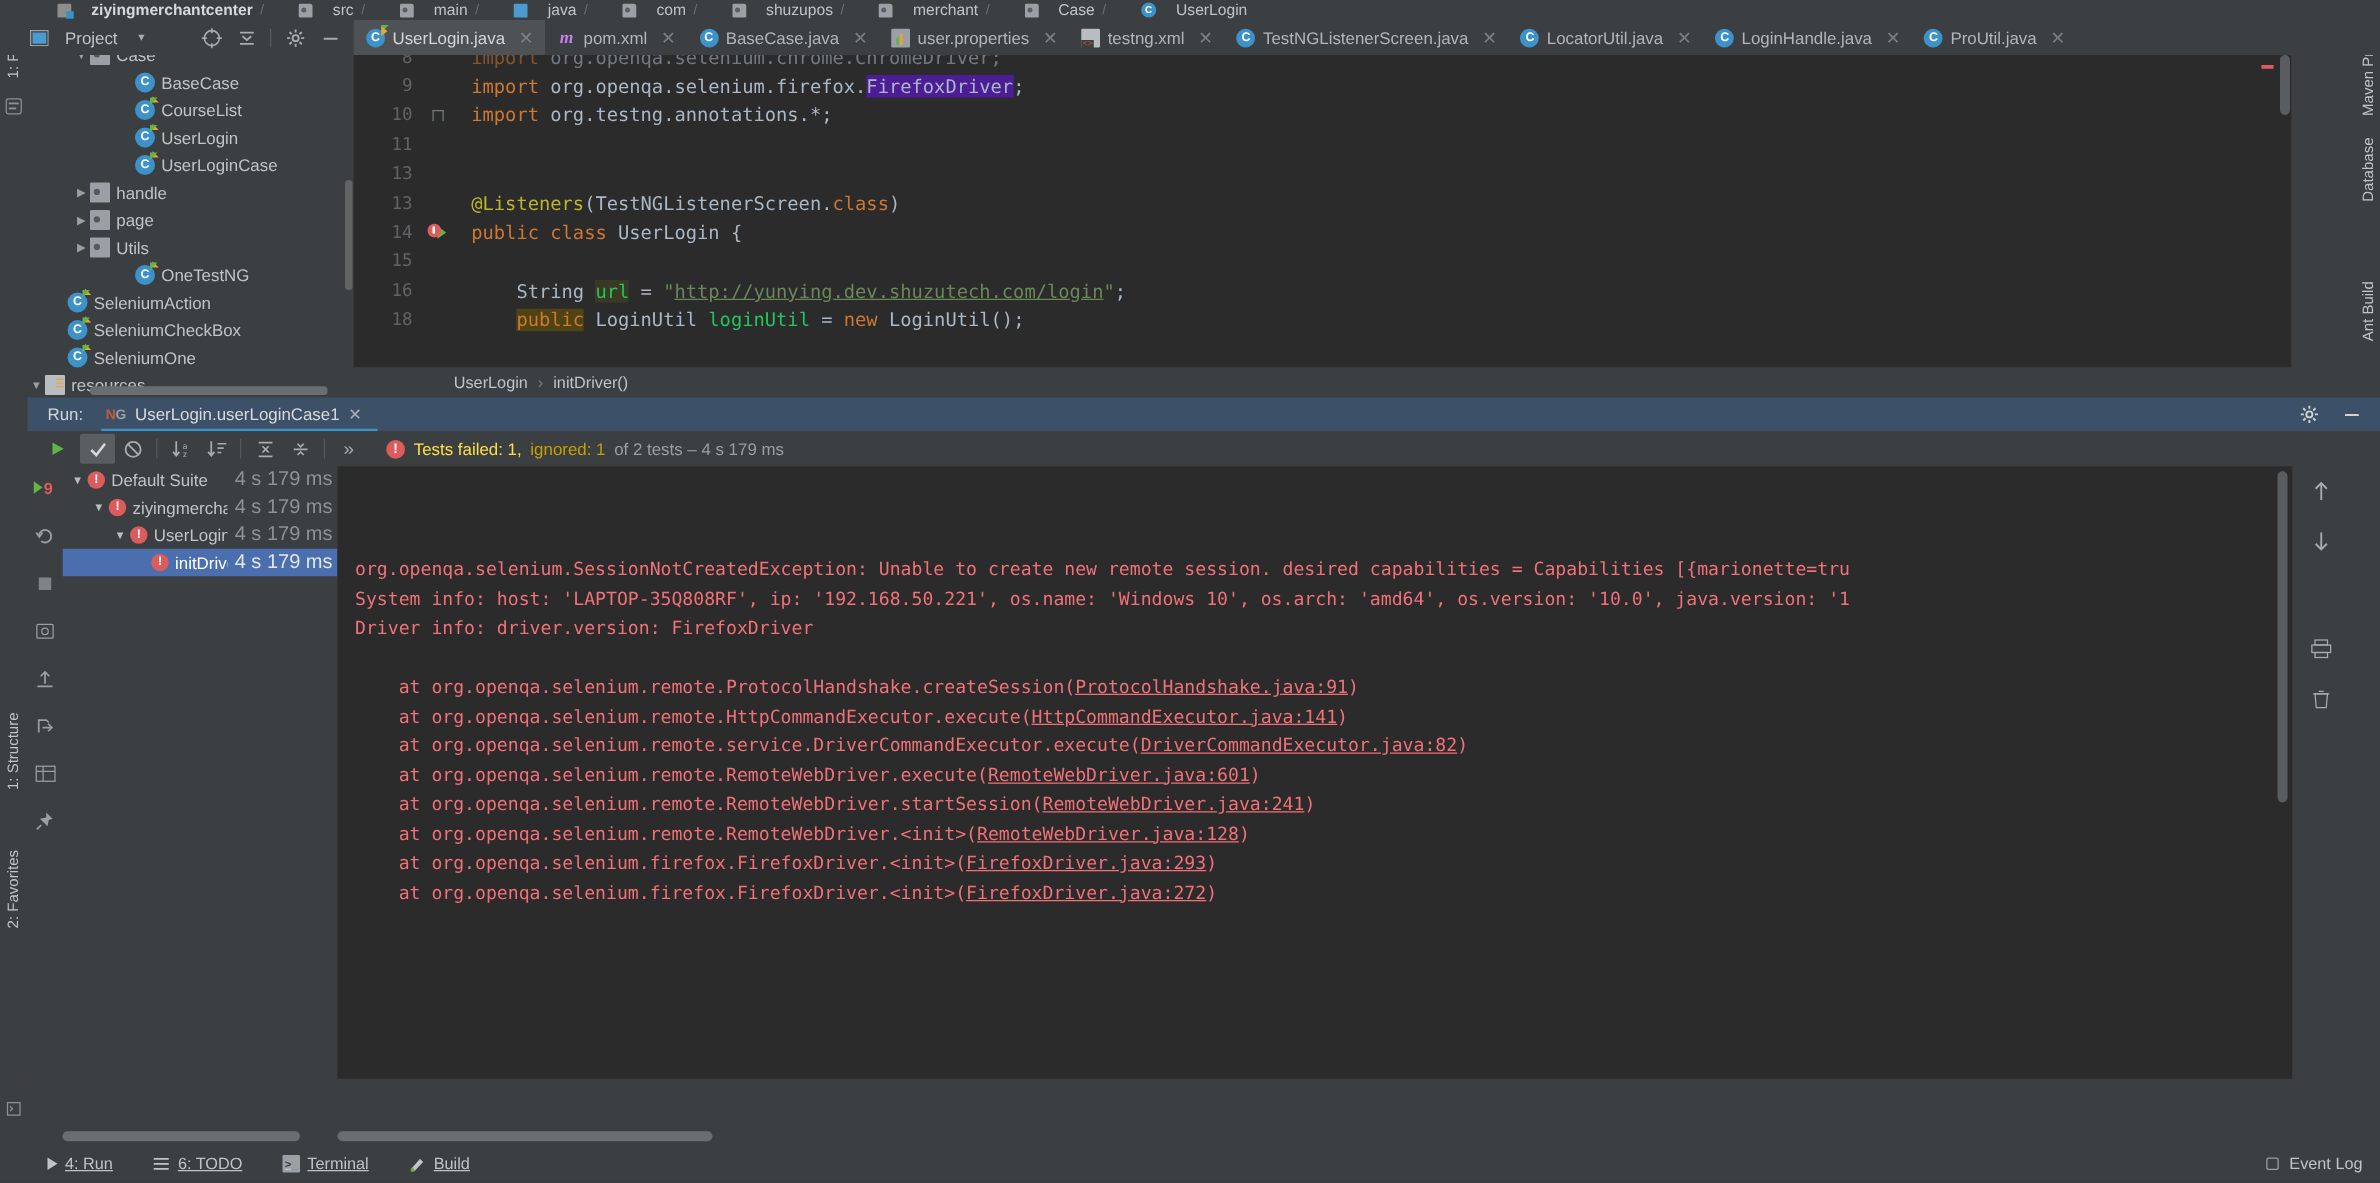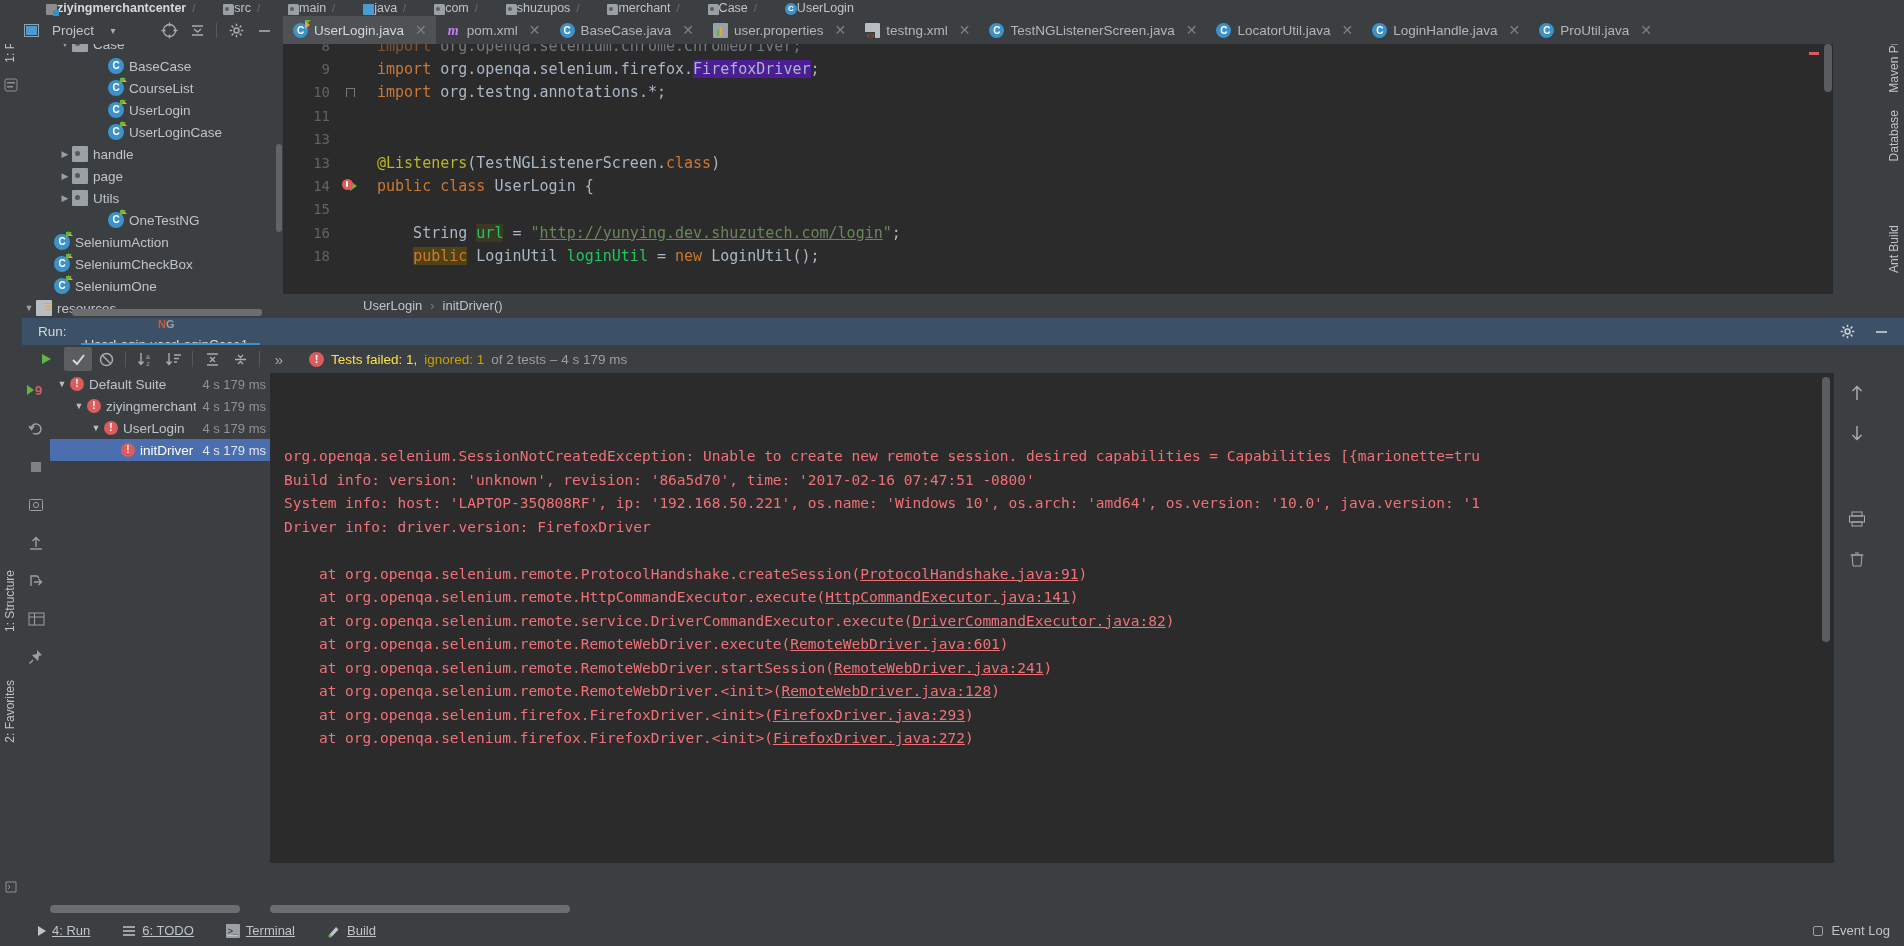--- a/index.html
+++ b/index.html
@@ -12,21 +12,21 @@
   }
   .app { position: relative; width: 1904px; height: 946px; }
 
   
   .topbar {
     position: absolute; left: 0; top: 0; width: 1904px; height: 16px;
     background: #3c3f41; display: flex; align-items: center;
     padding-left: 24px; font-size: 12.5px; color: #a9b7c6; overflow: hidden;
     white-space: nowrap;
   }
-  .crumb { display: inline-flex; align-items: flex-end; gap: 0; padding-left: 22px; }
+  .crumb { display: inline-flex; align-items: center; gap: 16px; padding-left: 22px; }
   .crumb-sep { color: #6d6d6d; margin: 0 6px; font-size: 11px; }
   .crumb-label { color: #bfc4c9; }
   .crumb.bold .crumb-label { font-weight: bold; color: #d6d9dc; }
   .mini-ico { width: 11px; height: 11px; display: inline-block; position: relative; }
   .mini-ico.mod { background: #8d8d8d; border-radius: 1px; }
   .mini-ico.mod::after { content: ""; position: absolute; right: -2px; bottom: -1px;
     width: 6px; height: 6px; background: #3592c4; }
   .mini-ico.folder { background: #9aa0a6; border-radius: 1px 2px 1px 1px; }
   .mini-ico.folder::after { content:""; position:absolute; left:2px; top:3px;
     width:4px; height:4px; background:#5a5f63; border-radius:50%; }
@@ -147,21 +147,21 @@
   .err-strip { position:absolute; right: 14px; top: 4px; width: 10px; height: 10px; }
 
   
   .run-header {
     position: absolute; left: 22px; top: 318px; width: 1882px; height: 27px;
     background: #3c5168; display: flex; align-items: center; font-size: 13.5px;
   }
   .run-label { padding: 0 14px 0 16px; color: #d4d7d9; }
   .run-tab {
     display: flex; align-items: center; gap: 7px; padding: 0 12px 0 4px;
-    height: 27px; position: relative; color: #d8dbdd; flex-direction: column;
+    height: 27px; position: relative; color: #d8dbdd;
   }
   .run-tab::after { content:""; position:absolute; left:0; bottom:0; right:0;
     height: 2px; background: #3c92c9; }
   .ng-ico { font-size: 11px; font-weight: bold; }
   .ng-ico .n { color: #c75b39; } .ng-ico .g { color: #9aa0a6; }
   .run-tab .tclose { color: #a9aeb1; font-size: 13px; }
   .run-hdr-right { margin-left: auto; display: flex; align-items: center; gap: 16px; padding-right: 14px; }
 
   .run-toolbar {
     position: absolute; left: 22px; top: 345px; width: 1882px; height: 28px;
@@ -186,21 +186,21 @@
 
   
   .test-tree { position:absolute; left:50px; top:373px; width:220px; height:490px;
     background:#3c3f41; font-size:13.5px; overflow:hidden; }
   .tt-row { display:flex; align-items:center; height:22px; white-space:nowrap; color:#bfc4c9;}
   .tt-row.sel { background:#4b6eaf; color:#ffffff; }
   .tt-arrow { width:16px; text-align:center; color:#b9bdc0; font-size:9px; flex:0 0 auto;}
   .tt-err { width:14px;height:14px;border-radius:50%;background:#db5c5c;color:#fff;
     font-size:10px;font-weight:bold;text-align:center;line-height:14px;margin-right:5px;flex:0 0 auto;}
   .tt-name { overflow:hidden; text-overflow:clip; }
-  .tt-time { margin-left:auto; color:#8e9296; font-size:13px; padding-left:6px;}
+  .tt-time { margin-left:auto; color:#8e9296; font-size:16px; padding-left:6px;}
   .tt-row.sel .tt-time { color:#e2e6ea; }
 
   
   .console { position:absolute; left:270px; top:373px; width:1564px; height:490px;
     background:#2b2b2b; overflow:hidden;
     font-family: "DejaVu Sans Mono", monospace; font-size: 14.5px; color:#f07178; }
   .cline { height:23.5px; white-space:pre; padding-left:14px; line-height:23.5px; }
   .cline a { color:#f07178; text-decoration: underline; }
   .console-vscroll { position:absolute; right:4px; top:4px; width:8px; height:265px;
     background:#5a5d5f; border-radius:4px; }
@@ -659,21 +659,20 @@
           <span class="tt-name">initDriver</span>
           <span class="tt-time">4 s 179 ms</span>
         </div>
       </div>
   </div>
   <div class="tree-hscroll2"></div>
 
   <div class="console">
     <div id="console-lines" style="padding-top:72px;">
         <div class="cline"><span>org.openqa.selenium.SessionNotCreatedException: Unable to create new remote session. desired capabilities = Capabilities [{marionette=tru</span></div>
-        <div class="cline"><span>Build info: version: 'unknown', revision: '86a5d70', time: '2017-02-16 07:47:51 -0800'</span></div>
         <div class="cline"><span>System info: host: 'LAPTOP-35Q808RF', ip: '192.168.50.221', os.name: 'Windows 10', os.arch: 'amd64', os.version: '10.0', java.version: '1</span></div>
         <div class="cline"><span>Driver info: driver.version: FirefoxDriver</span></div>
         <div class="cline"><span></span></div>
         <div class="cline"><span>    at org.openqa.selenium.remote.ProtocolHandshake.createSession(</span><a>ProtocolHandshake.java:91</a><span>)</span></div>
         <div class="cline"><span>    at org.openqa.selenium.remote.HttpCommandExecutor.execute(</span><a>HttpCommandExecutor.java:141</a><span>)</span></div>
         <div class="cline"><span>    at org.openqa.selenium.remote.service.DriverCommandExecutor.execute(</span><a>DriverCommandExecutor.java:82</a><span>)</span></div>
         <div class="cline"><span>    at org.openqa.selenium.remote.RemoteWebDriver.execute(</span><a>RemoteWebDriver.java:601</a><span>)</span></div>
         <div class="cline"><span>    at org.openqa.selenium.remote.RemoteWebDriver.startSession(</span><a>RemoteWebDriver.java:241</a><span>)</span></div>
         <div class="cline"><span>    at org.openqa.selenium.remote.RemoteWebDriver.&lt;init&gt;(</span><a>RemoteWebDriver.java:128</a><span>)</span></div>
         <div class="cline"><span>    at org.openqa.selenium.firefox.FirefoxDriver.&lt;init&gt;(</span><a>FirefoxDriver.java:293</a><span>)</span></div>

